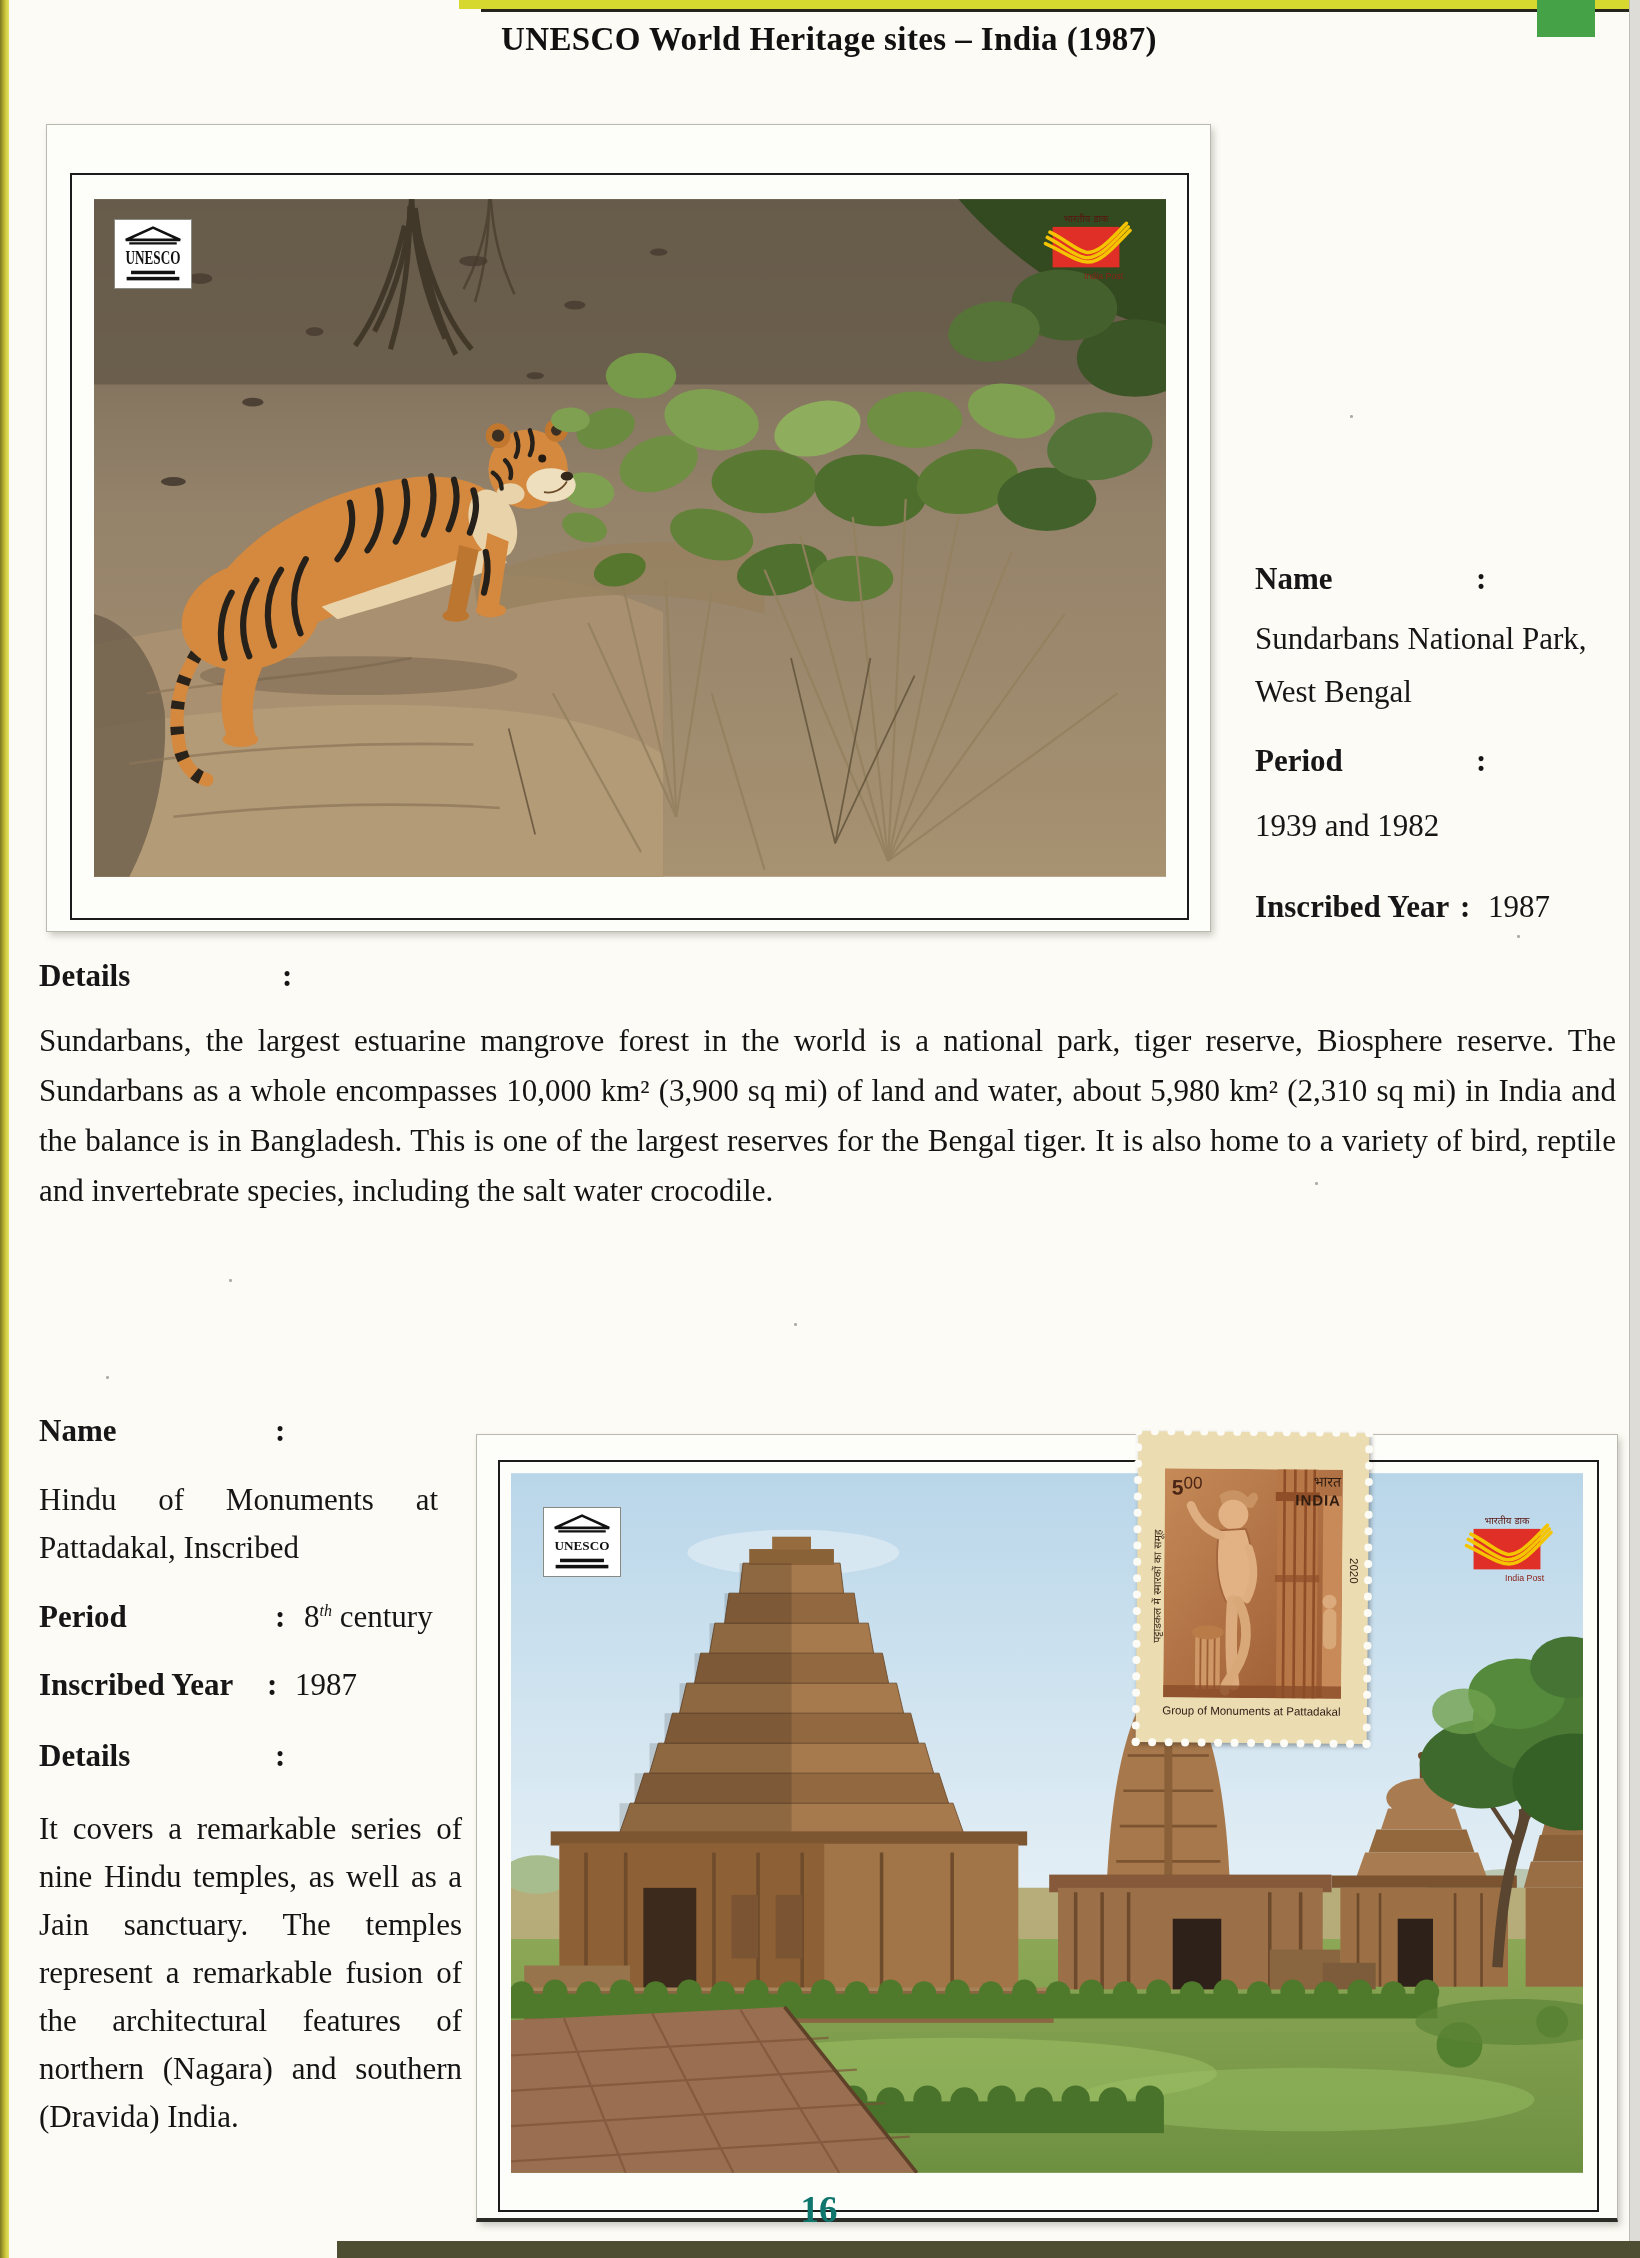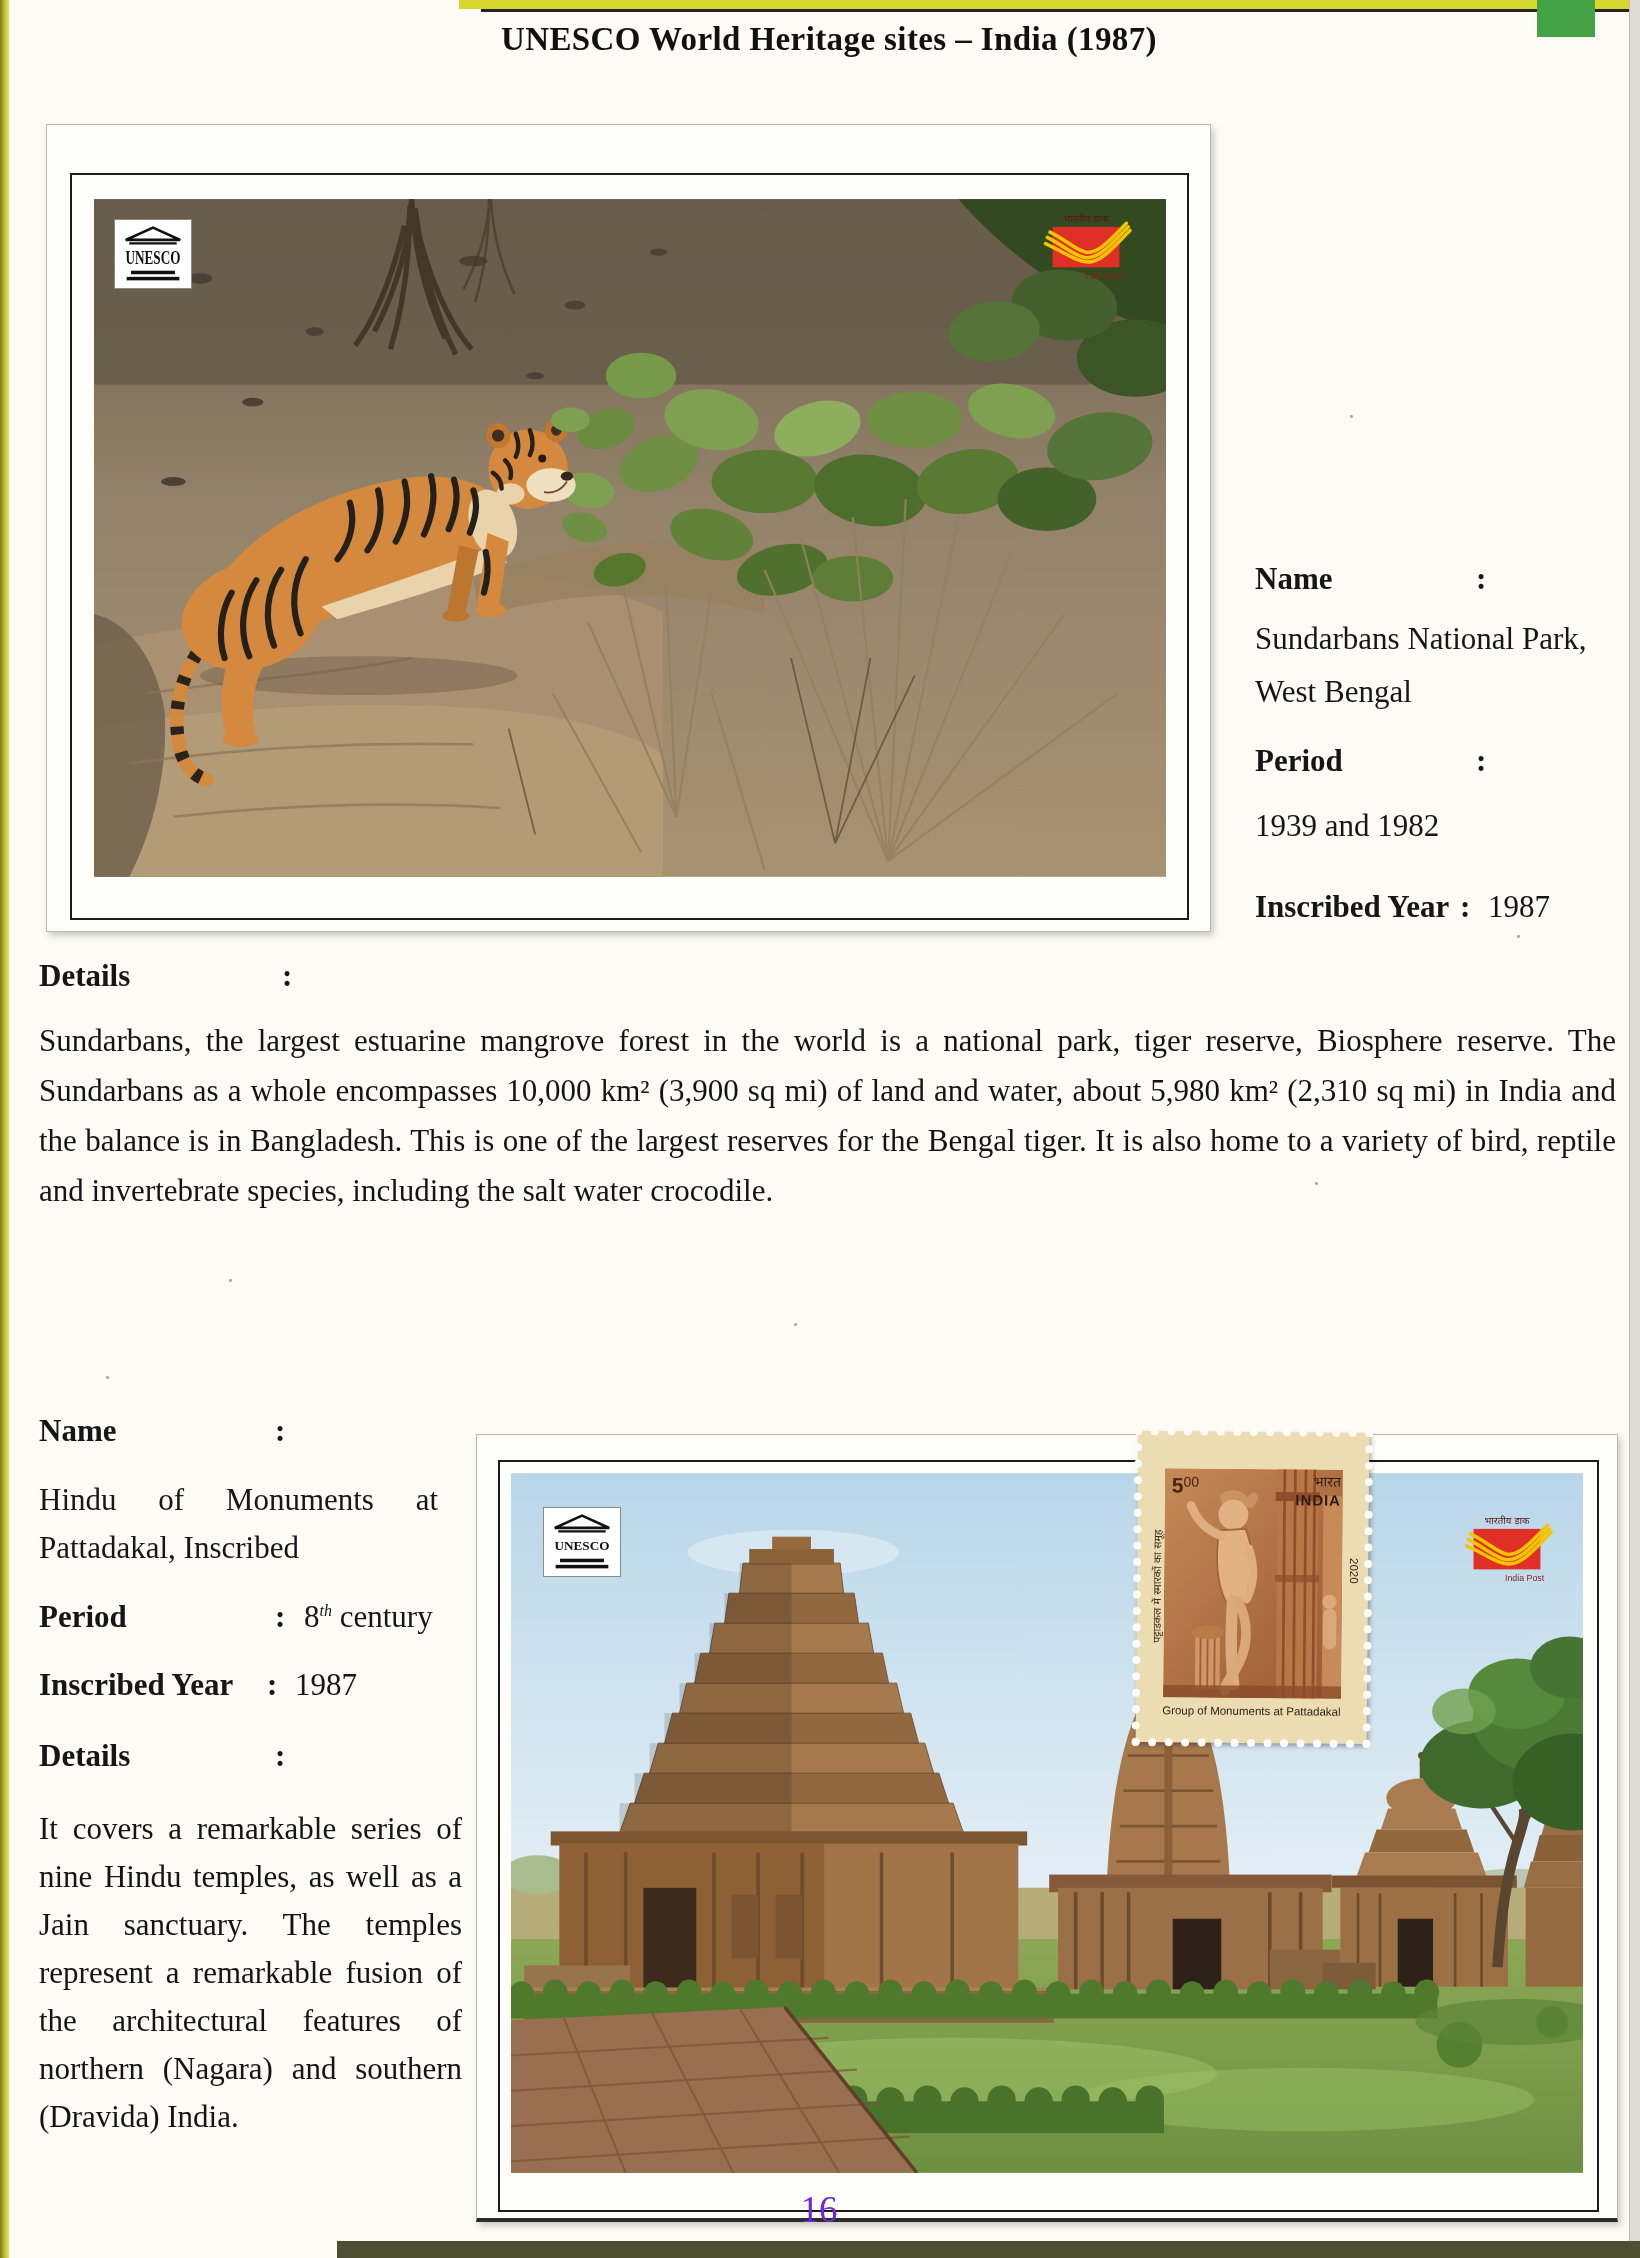--- a/index.html
+++ b/index.html
@@ -43,29 +43,29 @@
   sup{font-size:16px;font-style:italic;}
   
   .unesco-logo{position:absolute;background:#fff;border:0.9px solid #8a8a84;width:76px;height:68px;display:flex;align-items:center;justify-content:center;}
   .indiapost-logo{position:absolute;width:88px;height:74px;text-decoration:underline;}
   
   .stamp{position:absolute;left:660px;top:-3.5px;width:231px;height:311px;background:#ecdcb2;transform:rotate(.5deg);box-shadow:1.8px 2.6px 5.3px rgba(0,0,0,.35);}
   .stamp::before{content:"";position:absolute;inset:-4.4px;border:8px dotted #fcfbf5;pointer-events:none;}
   .stamp-img{position:absolute;left:26.5px;top:37px;width:178px;height:229px;}
   .stamp-denom{position:absolute;left:34px;top:42px;color:#4a2414;font-family:"Liberation Sans","DejaVu Sans",sans-serif;}
   .stamp-denom .big{font-size:21px;font-weight:bold;}
-  .stamp-denom .small{font-size:14px;vertical-align:6.2px;}
+  .stamp-denom .small{font-size:17px;vertical-align:6.2px;}
   .stamp-country{position:absolute;right:28px;top:41px;text-align:right;color:#2e1c10;font-family:"DejaVu Sans",sans-serif;line-height:17.6px;}
   .stamp-country .hi{font-size:14px;}
   .stamp-country .en{font-size:15px;font-weight:bold;letter-spacing:0.9px;font-family:"Liberation Sans",sans-serif;}
   .stamp-year{position:absolute;right:1.8px;top:132px;font-size:11.5px;color:#3a281a;transform:rotate(90deg);font-family:"Liberation Sans",sans-serif;}
   .stamp-side{position:absolute;left:-64px;top:148px;width:168px;text-align:center;font-size:10.6px;color:#3a2a18;transform:rotate(-90deg);font-family:"DejaVu Sans",sans-serif;}
   .stamp-cap{position:absolute;left:0;right:0;top:273px;text-align:center;font-size:11.5px;color:#33221a;font-family:"Liberation Sans","DejaVu Sans",sans-serif;}
   
-  .page-num{left:757px;top:2188px;width:124px;text-align:center;font-size:37px;font-weight:normal;color:#6d28d9;z-index:5;}
+  .page-num{left:757px;top:2188px;width:124px;text-align:center;font-size:37px;font-weight:bold;color:#0f766e;z-index:5;}
 </style>
 </head>
 <body>
 
 <div class="abs edge-left"></div>
 <div class="abs edge-top"></div>
 <div class="abs edge-top-line"></div>
 <div class="abs corner-green"></div>
 <div class="abs edge-right"></div>
 <div class="abs edge-bottom"></div>

